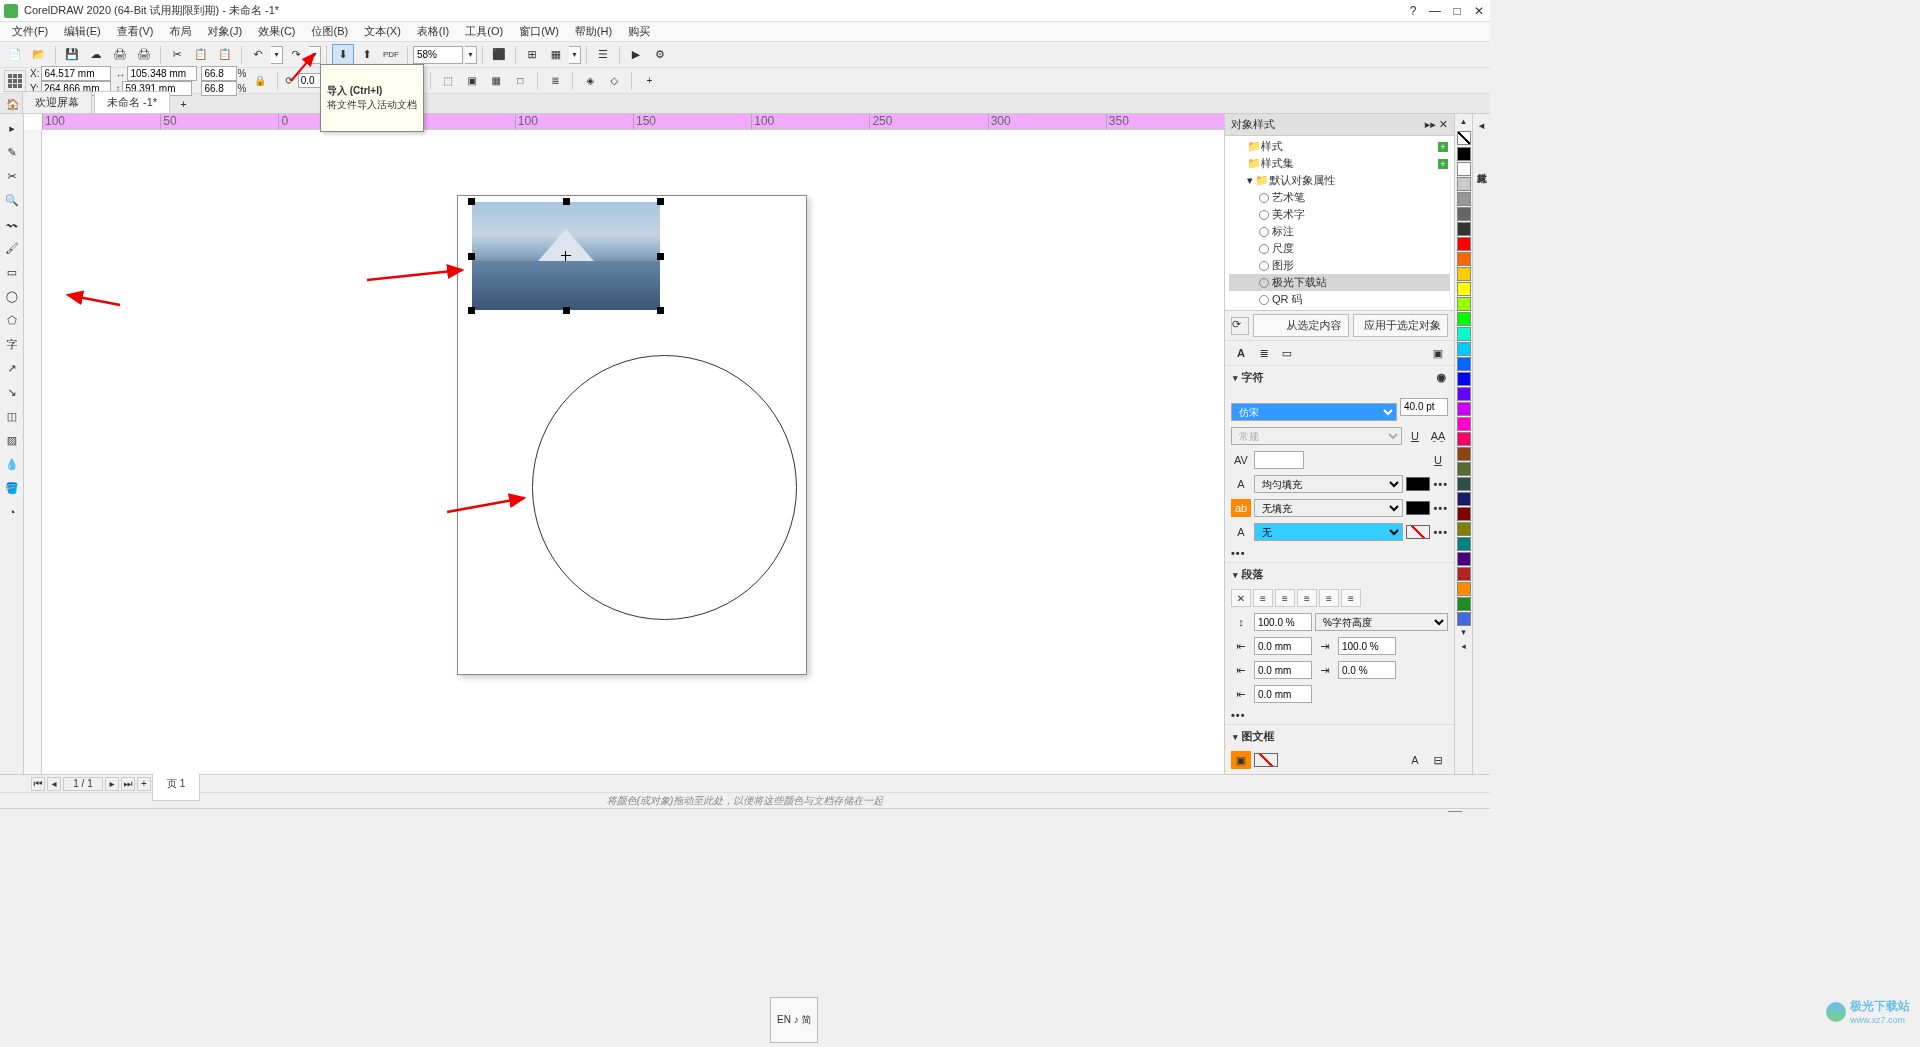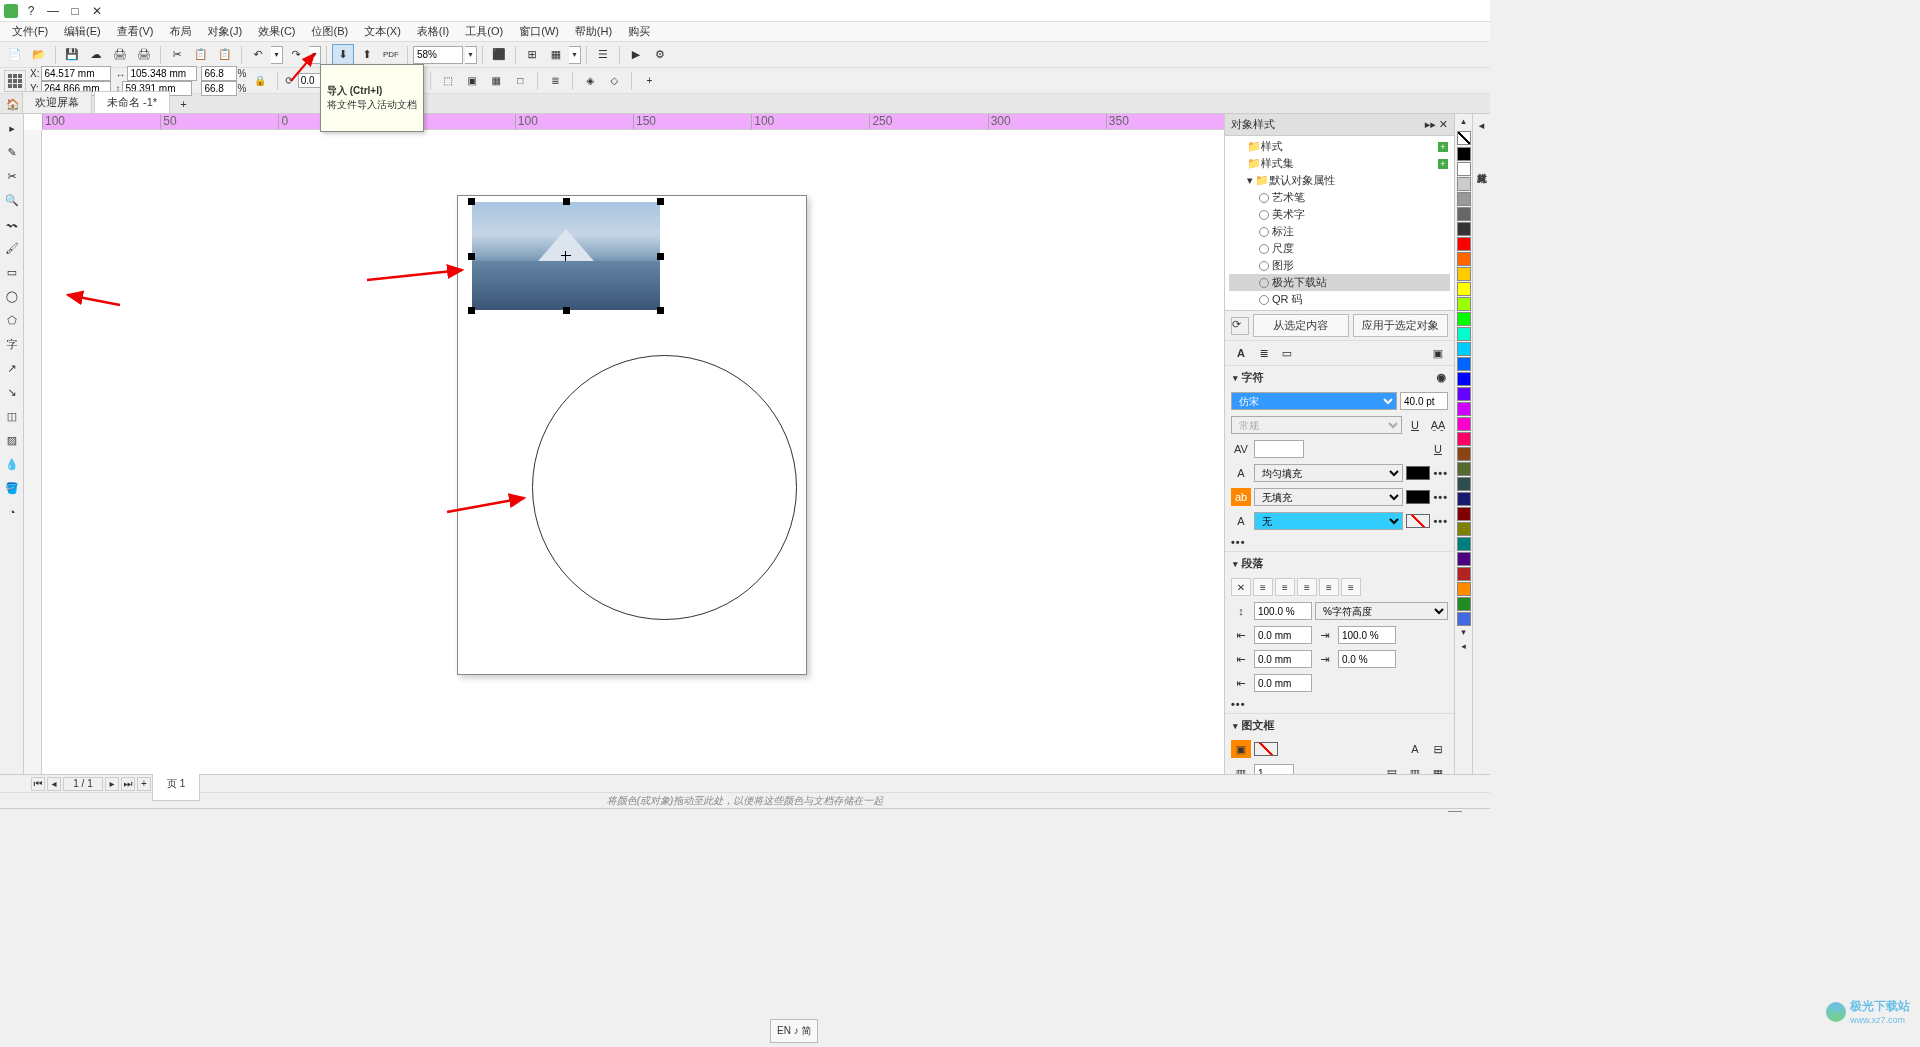--- a/index.html
+++ b/index.html
@@ -57,21 +57,21 @@
 .right-panels { width: 230px; background: #f0f0f0; border-left: 1px solid #ccc; font-size: 11px; overflow-y: auto; }
 .right-panels .panel-title { background: #e0e0e0; padding: 3px 6px; font-size: 11px; border-bottom: 1px solid #ccc; display: flex; align-items: center; justify-content: space-between; }
 .tree { padding: 2px 4px; background: #fff; border-bottom: 1px solid #ccc; }
 .tree .node { padding: 1px 4px 1px 18px; font-size: 11px; cursor: pointer; display: flex; align-items: center; }
 .tree .node.l2 { padding-left: 30px; }
 .tree .node.sel { background: #d5d5d5; }
 .tree .node .ic { width: 10px; height: 10px; margin-right: 3px; border: 1px solid #888; border-radius: 50%; display: inline-block; }
 .tree .add-btns { position: absolute; right: 6px; display: inline-flex; gap: 2px; }
 .tree .add-btns span { width: 10px; height: 10px; background: #4a4; color: #fff; font-size: 9px; display: flex; align-items: center; justify-content: center; }
 .prop-row { display: flex; align-items: center; padding: 3px 6px; gap: 4px; }
-.prop-btn { flex: 1; padding: 3px 6px; background: #f8f8f8; border: 1px solid #bbb; font-size: 11px; cursor: pointer; text-align: center; }
+.prop-btn { flex: 1; padding: 3px 6px; background: #f8f8f8; border: 1px solid #bbb; font-size: 11px; cursor: pointer; text-align: right; }
 .section-hdr { padding: 4px 8px; font-size: 11px; font-weight: bold; display: flex; align-items: center; gap: 4px; border-top: 1px solid #ddd; }
 .section-hdr .tog { font-size: 9px; }
 .txt-row { display: flex; align-items: center; padding: 3px 6px; gap: 3px; }
 .txt-row .ic { width: 20px; height: 18px; display: flex; align-items: center; justify-content: center; border: 1px solid transparent; cursor: pointer; font-size: 11px; }
 .txt-row select, .txt-row input { height: 18px; border: 1px solid #aaa; font-size: 10px; padding: 0 3px; }
 .txt-row .wide { flex: 1; }
 .txt-row .swatch { width: 24px; height: 14px; border: 1px solid #666; }
 .txt-row .dots { cursor: pointer; font-weight: bold; letter-spacing: 1px; }
 .align-btns { display: flex; gap: 2px; padding: 3px 6px; }
 .align-btns .ab { width: 20px; height: 18px; border: 1px solid #ccc; background: #f8f8f8; display: flex; align-items: center; justify-content: center; cursor: pointer; font-size: 10px; }
@@ -88,20 +88,21 @@
 .statusbar .fill-none { width: 14px; height: 14px; border: 1px solid #888; background: linear-gradient(45deg, transparent 45%, red 45%, red 55%, transparent 55%); }
 .tooltip { position: absolute; background: #fffff0; border: 1px solid #888; padding: 19px 6px; font-size: 10px; z-index: 100; box-shadow: 2px 2px 4px rgba(0,0,0,0.2); }
 .watermark { position: absolute; right: 10px; bottom: 22px; font-size: 12px; color: #4bb5e5; display: flex; align-items: center; gap: 4px; opacity: 0.8; }
 .watermark .logo { width: 20px; height: 20px; border-radius: 50%; background: conic-gradient(#4bb5e5, #5ac776, #4bb5e5); }
 </style>
 </head>
 <body>
 
 <div class="titlebar">
   <div class="app-icon"></div>
+  <div class="title">CorelDRAW 2020 (64-Bit 试用期限到期) - 未命名 -1*</div>
   <div class="win-btns">
     <span>?</span>
     <span>—</span>
     <span>□</span>
     <span>✕</span>
   </div>
 </div>
 
 <div class="menubar">
     <div class="item">文件(F)</div>
@@ -351,21 +352,21 @@
       <div style="flex:1"></div>
       <div class="ic">▣</div>
     </div>
     <div class="section-hdr">
         <span class="tog">▾</span>
         <span>字符</span>
         <div style="flex:1"></div>
         <span>◉</span>
       </div>
     <div class="txt-row">
-      <select class="wide" style="background:#3399ff;color:#fff;"><option>仿宋</option></select>
+      <select class="wide" style="background:#3399ff;color:#fff;margin-top:11px;"><option>仿宋</option></select>
       <input style="width: 48px;" value="40.0 pt">
     </div>
     <div class="txt-row">
       <select class="wide" style="color:#aaa;"><option>常规</option></select>
       <div class="ic" style="text-decoration:underline;">U</div>
       <div class="ic">A̱A̱</div>
     </div>
     <div class="txt-row">
       <div class="ic">AV</div>
       <input style="width: 50px;">
@@ -518,21 +519,21 @@
 <div class="statusbar">
   <span>✥</span>
   <span style="flex:1;">单击对象两次可旋转/倾斜；双击工具可选择所有对象；按住 Shift 键单击可选择多个对象；按住 Alt 键单击可进行挖按；按住 Ctrl 并单击可在组中选择</span>
   <span>2022-10-04_095128.png (RGB) 于 图层 1 144 x 144 dpi</span>
   <span style="width:80px;"></span>
   <span>◆</span>
   <div class="fill-none"></div>
   <span>无</span>
 </div>
 
-<div style="position:absolute;left:770px;bottom:4px;font-size:10px;border:1px solid #bbb;padding:4px 6px;background:#f8f8f8;">EN ♪ 简</div>
+<div style="position:absolute;left:770px;bottom:4px;font-size:10px;border:1px solid #bbb;padding:15px 6px;background:#f8f8f8;">EN ♪ 简</div>
 
 <div class="watermark">
   <div class="logo"></div>
   <div>
     <div style="font-weight:bold;">极光下载站</div>
     <div style="font-size:9px;">www.xz7.com</div>
   </div>
 </div>
 
 </body></html>

